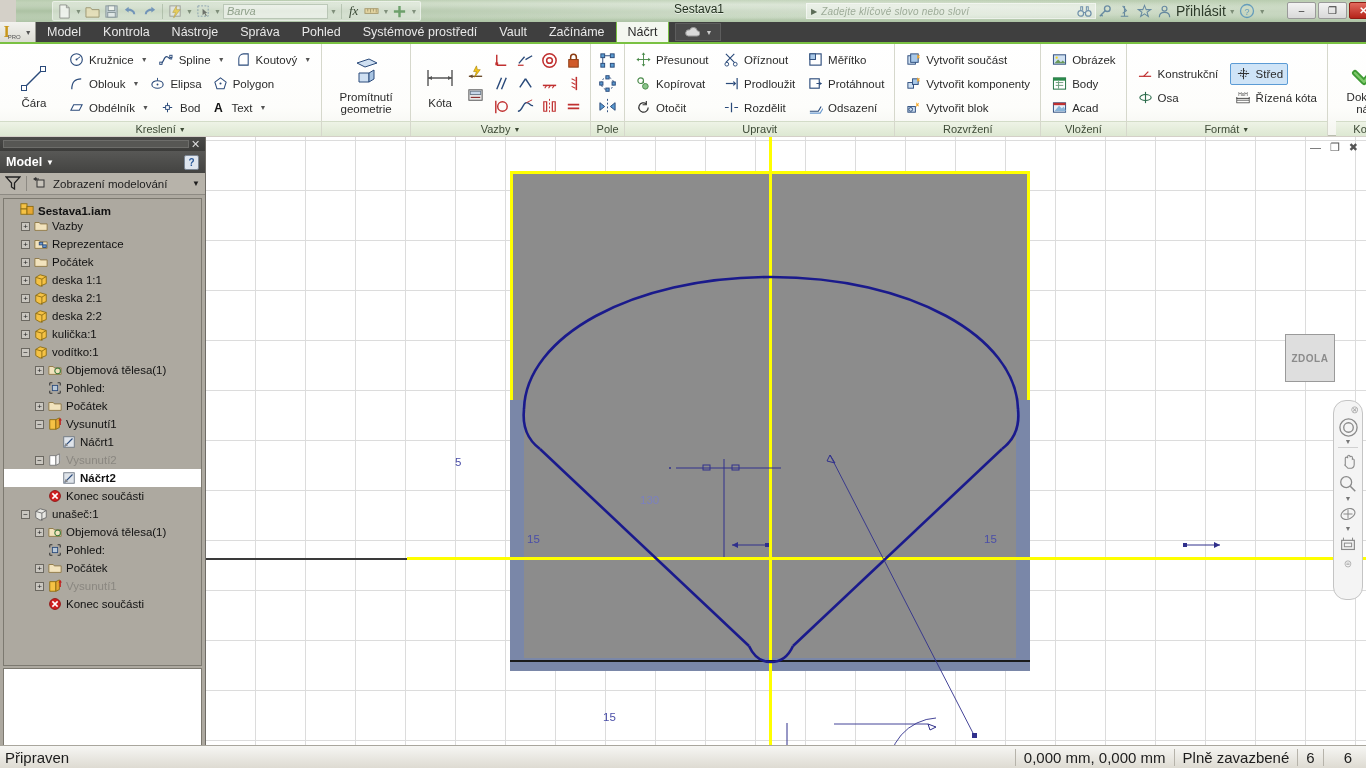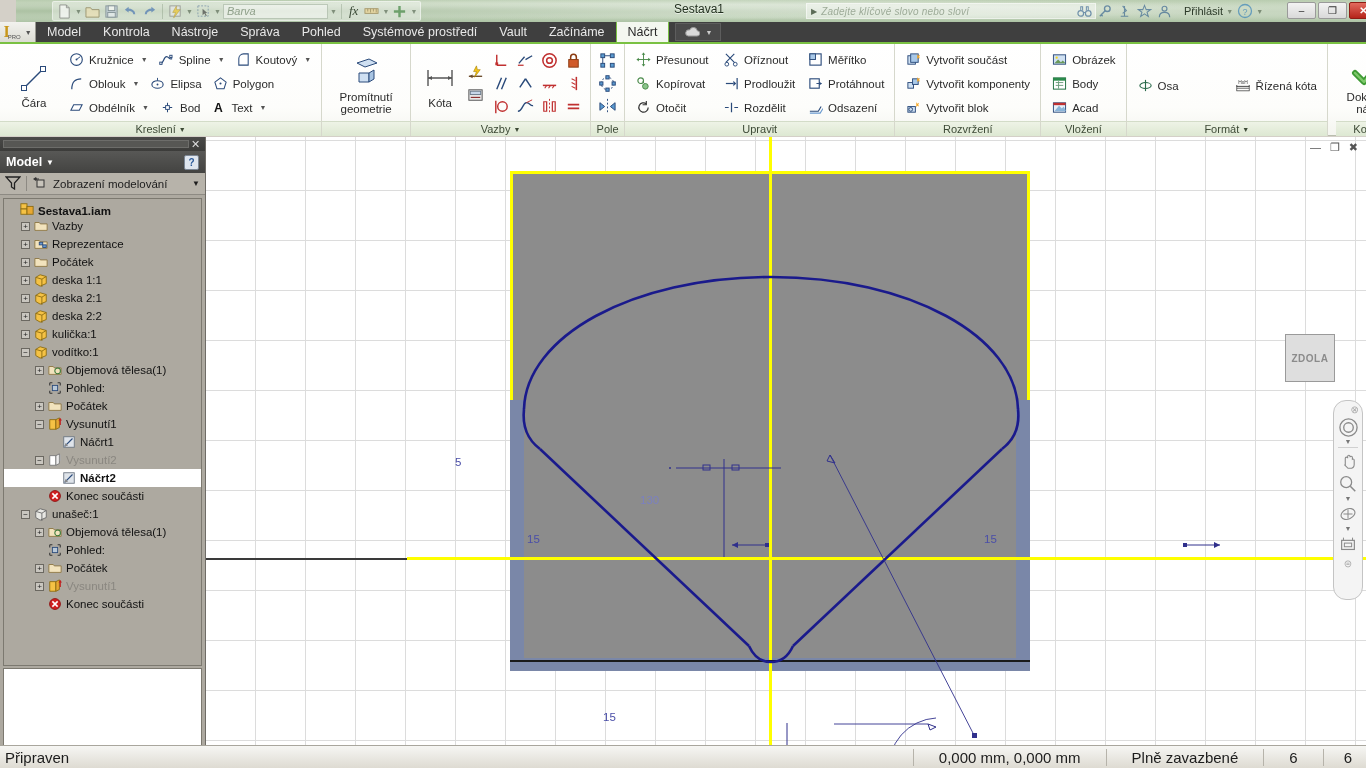--- a/index.html
+++ b/index.html
@@ -56,21 +56,21 @@
     background:rgba(255,255,255,.42);
     border:1px solid rgba(255,255,255,.5);
     display:flex; align-items:center;
   }
   .searchbox .arr { font-size:8px;color:#5b6b56; padding:0 4px; }
   .searchbox .ph { font-size:10px; color:#9dab98; font-style:italic; letter-spacing:.2px;}
   .help-cluster {
     position:absolute; left:1060px; top:2px; height:18px;
     display:flex; align-items:center; gap:3px;
   }
-  .help-cluster .lbl { font-size:11px; color:#2c3a29; margin-left:8px;}
+  .help-cluster .lbl { font-size:14px; color:#2c3a29; margin-left:0;}
   .winbtns { position:absolute; right:4px; top:2px; display:flex; gap:2px; }
   .wbtn {
     width:29px;height:17px; display:flex;align-items:center;justify-content:center;
     background:linear-gradient(to bottom,#f3f3f3,#d9d9d9);
     border:1px solid #9a9a9a; border-radius:2px; color:#333; font-size:10px;
   }
   .wbtn.close {
     background:linear-gradient(to bottom,#e26a5e,#b5241a);
     border-color:#8e1c14; color:#fff; font-weight:bold;
   }
@@ -236,21 +236,21 @@
   }
 
   
   .statusbar {
     position:absolute; left:0; top:745px; width:1366px; height:23px;
     background:linear-gradient(to bottom,#f6f6f3,#dedbd2);
     border-top:1px solid #a9a69d;
     display:flex; align-items:center; font-size:15px; color:#1c1c1c;
   }
   .statusbar .sseg { border-left:1px solid #b6b3aa; height:17px; display:flex;
-                     align-items:center; padding:0 25px; }
+                     align-items:center; padding:0 8px; }
   .statusbar .left { padding-left:5px; }
   .spacer { flex:1; }
 </style>
 </head>
 <body>
 
 <div id="app">
 
   <div class="titlebar">
     <div class="tb-blur"></div>
@@ -879,20 +879,40 @@
       </div>
     </div>
 
     <div class="rpanel">
       <div class="body">
         <div class="col3" style="padding-top:4px">
           <div class="srow">
             <div class="sbtn" style="width:98px">
               <span class="gl">
                   <svg width="15" height="15" viewBox="0 0 16 16">
+                    <path d="M1 11h13" stroke="#c03030" stroke-width="1.3"></path>
+                    <path d="M6 11l5-5" stroke="#c03030" stroke-width="1.3"></path>
+                  </svg>
+                </span>
+              <span>Konstrukční</span>
+            </div>
+            <div class="sbtn sel">
+              <span class="gl">
+                  <svg width="15" height="15" viewBox="0 0 16 16">
+                    <path d="M8 2v12M2 8h12" stroke="#333" stroke-width="1.1"></path>
+                    <path d="M5 5h6v6H5z" fill="none" stroke="#333" stroke-dasharray="1.5 1.5"></path>
+                  </svg>
+                </span>
+              <span>Střed</span>
+            </div>
+          </div>
+          <div class="srow">
+            <div class="sbtn" style="width:98px">
+              <span class="gl">
+                  <svg width="15" height="15" viewBox="0 0 16 16">
                     <ellipse cx="8" cy="8" rx="6" ry="3.2" fill="none" stroke="#2a6a4a" stroke-width="1.2"></ellipse>
                     <path d="M8 2v12" stroke="#2a6a4a" stroke-width="1.2"></path>
                   </svg>
                 </span>
               <span>Osa</span>
             </div>
             <div class="sbtn">
               <span class="gl">
                   <svg width="16" height="15" viewBox="0 0 18 16">
                     <text x="9" y="6.5" font-size="5.5" text-anchor="middle" fill="#333" font-family="Liberation Sans">HxH</text>

